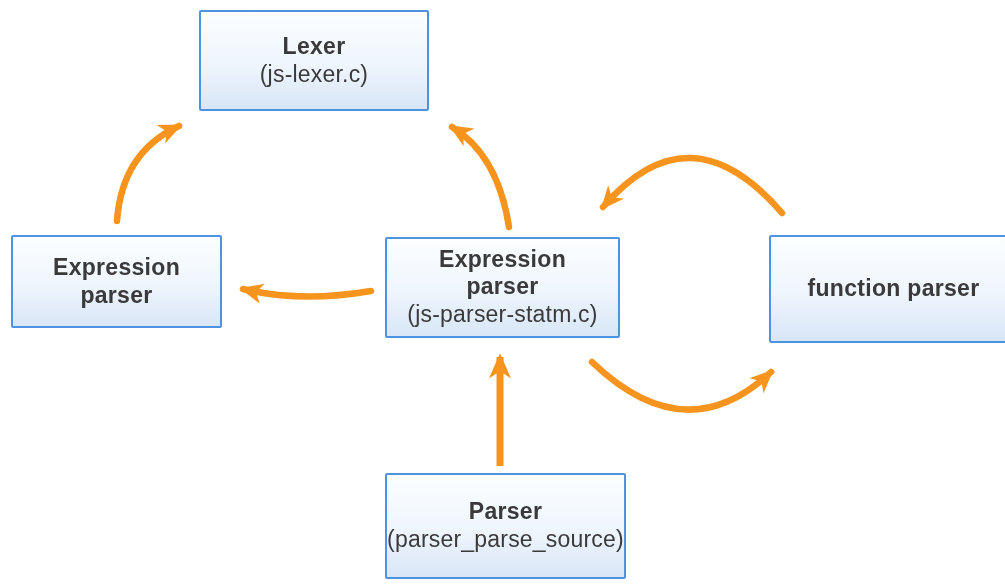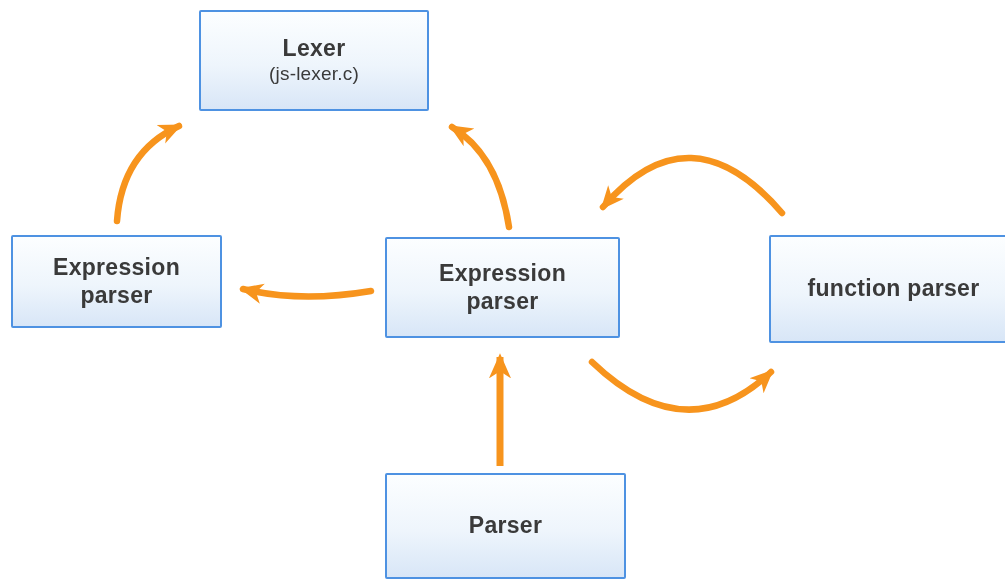--- a/index.html
+++ b/index.html
@@ -37,21 +37,21 @@
     color: #3a3a3a;
   }
   .node-title {
     font-size: 23px;
     font-weight: 700;
     line-height: 1.18;
     white-space: pre-line;
     letter-spacing: 0.3px;
   }
   .node-sub {
-    font-size: 19px;
+    font-size: 23px;
     font-weight: 400;
     line-height: 1.25;
     margin-top: 0;
     letter-spacing: 0.2px;
   }
   #node-lexer      { left: 199px; top: 10px;  width: 230px; height: 101px; }
   #node-expression { left: 11px;  top: 235px; width: 211px; height: 93px; }
   #node-statement  { left: 385px; top: 237px; width: 235px; height: 101px; }
   #node-function   { left: 769px; top: 235px; width: 249px; height: 108px; }
   #node-parser     { left: 385px; top: 473px; width: 241px; height: 106px; }
@@ -87,23 +87,25 @@
   </div>
 
   <div class="node" id="node-expression">
     <div class="node-title">Expression
 parser</div>
   </div>
 
   <div class="node" id="node-statement">
     <div class="node-title">Expression
 parser</div>
+    <div class="node-sub">(js-parser-statm.c)</div>
   </div>
 
   <div class="node" id="node-function">
     <div class="node-title">function parser</div>
   </div>
 
   <div class="node" id="node-parser">
     <div class="node-title">Parser</div>
+    <div class="node-sub">(parser_parse_source)</div>
   </div>
 
 </div>
 
 </body></html>

